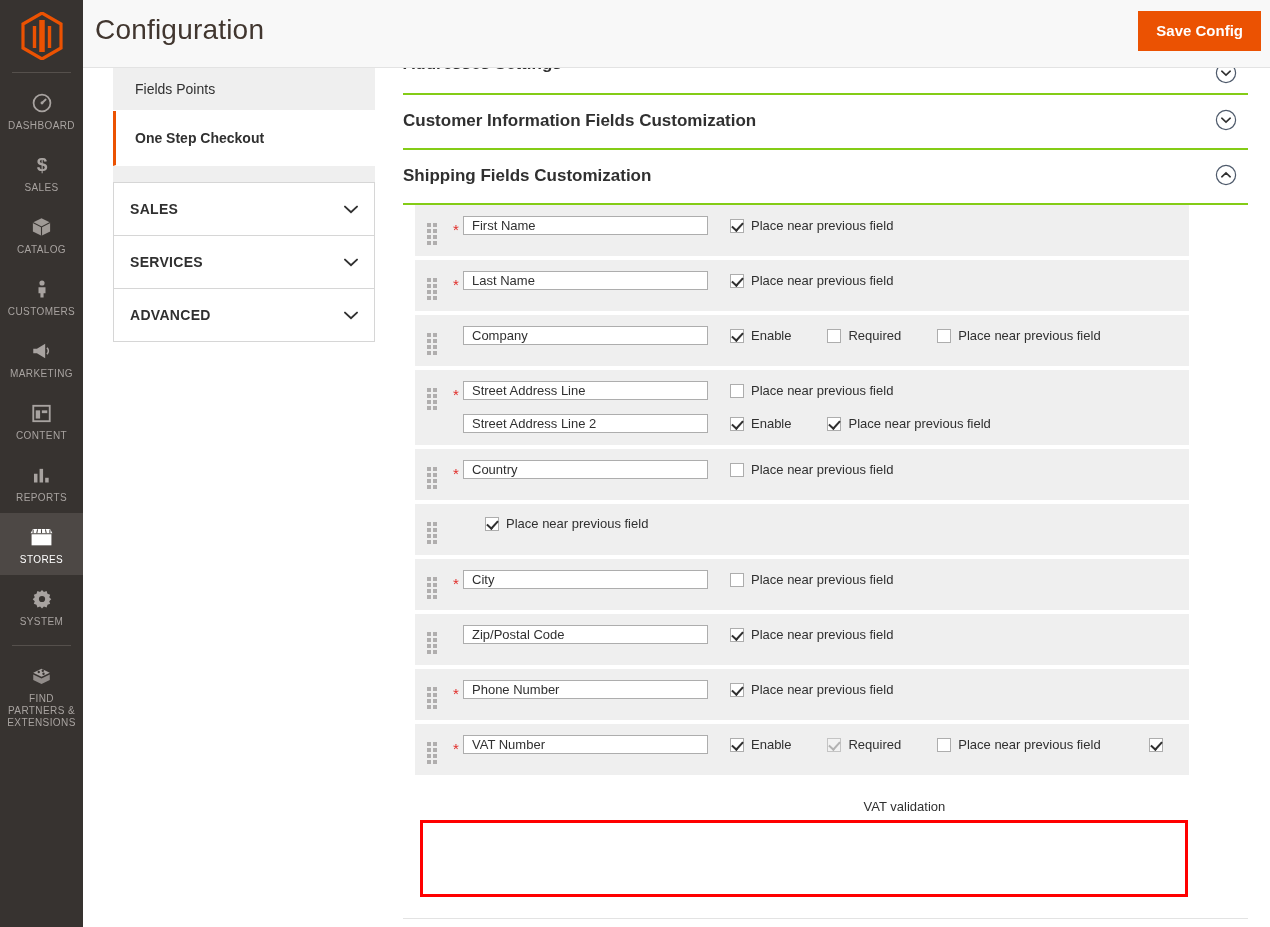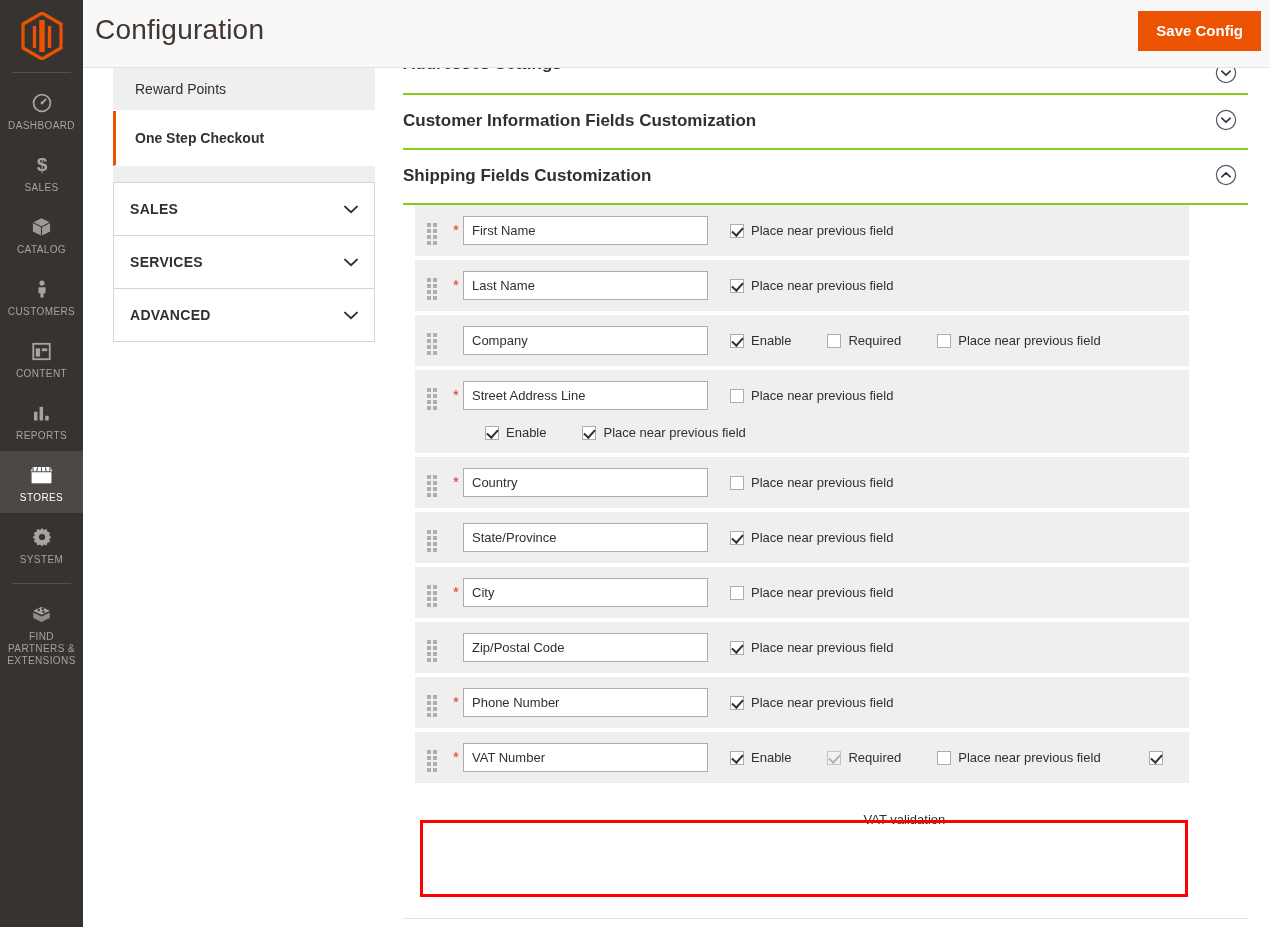--- a/index.html
+++ b/index.html
@@ -153,21 +153,21 @@
     color: #e02b27; font-size: 15px; line-height: 28px;
     text-align: center;
   }
   .req-star.empty { color: transparent; }
 
   .row-stack { flex: 1 1 auto; }
   .row-line { display: flex; align-items: center; }
   .row-line + .row-line { margin-top: 14px; }
 
   .field-input {
-    width: 245px; height: 29px;
+    width: 245px; height: 19px;
     border: 1px solid #adadad;
     background: #ffffff;
     font-family: "Liberation Sans", sans-serif;
     font-size: 13px; color: #303030;
     padding: 0 8px;
     outline: none;
   }
 
   .checks { display: flex; align-items: flex-start; flex-wrap: wrap; padding-left: 22px; }
   .chk-group {
@@ -259,20 +259,29 @@
           <span class="rail-ico" style="color: rgb(168, 163, 160);">
             <svg width="20" height="22" viewBox="0 0 24 24">
               <circle cx="12" cy="4.8" r="3.1" fill="currentColor"></circle>
               <path d="M7.8 9.8 h8.4 v7.2 h-2.3 v5.2 h-3.8 v-5.2 h-2.3 Z" fill="currentColor"></path>
             </svg>
           </span>
           <span class="rail-label">CUSTOMERS</span>
         </div>
         <div class="rail-item">
           <span class="rail-ico" style="color: rgb(168, 163, 160);">
+            <svg width="23" height="22" viewBox="0 0 24 24">
+              <path d="M3 9.5 L3 14.5 L7 14.5 L16 20 L16 4 L7 9.5 Z" fill="currentColor"></path>
+              <path d="M18 8.5 q3 3.5 0 7" fill="none" stroke="currentColor" stroke-width="1.7"></path>
+            </svg>
+          </span>
+          <span class="rail-label">MARKETING</span>
+        </div>
+        <div class="rail-item">
+          <span class="rail-ico" style="color: rgb(168, 163, 160);">
             <svg width="21" height="21" viewBox="0 0 24 24">
               <rect x="2.6" y="3.2" width="18.8" height="17.6" fill="none" stroke="currentColor" stroke-width="2.1"></rect>
               <rect x="5.4" y="8.4" width="5" height="9.4" fill="currentColor"></rect>
               <rect x="12.4" y="8.4" width="6.2" height="3.2" fill="currentColor"></rect>
             </svg>
           </span>
           <span class="rail-label">CONTENT</span>
         </div>
         <div class="rail-item">
           <span class="rail-ico" style="color: rgb(168, 163, 160);">
@@ -319,21 +328,21 @@
       </div>
   </nav>
 
   <header id="page-header">
     <div id="page-title">Configuration</div>
     <button id="save-config-button">Save Config</button>
   </header>
 
   <aside id="config-nav">
     <div id="nav-sub-items">
-        <div class="nav-sub-item">Reward Points</div>
+        <div class="nav-sub-item">Fields Points</div>
         <div class="nav-sub-item current">One Step Checkout</div>
       </div>
     <div class="nav-gap"></div>
     <div id="nav-groups">
         <div class="nav-group">
           <span class="nav-group-label">SALES</span>
           <span><svg width="14" height="9" viewBox="0 0 14 9">
               <path d="M1 1.6 L7 7.2 L13 1.6" fill="none" stroke="#303030" stroke-width="1.9" stroke-linecap="round"></path>
             </svg></span>
         </div>
@@ -472,20 +481,21 @@
                 <div class="row-line">
                   <input type="text" class="field-input" value="Street Address Line" style="">
                   <div class="checks">
                     <label class="chk-group">
                       <span class="chk-box"></span>
                       <span class="chk-label">Place near previous field</span>
                     </label>
                   </div>
                 </div>
                 <div class="row-line">
+                  <input type="text" class="field-input" value="Street Address Line 2" style="">
                   <div class="checks">
                     <label class="chk-group">
                       <span class="chk-box checked"></span>
                       <span class="chk-label">Enable</span>
                     </label>
                     <label class="chk-group">
                       <span class="chk-box checked"></span>
                       <span class="chk-label">Place near previous field</span>
                     </label>
                   </div>
@@ -527,21 +537,20 @@
                   <i></i>
                   <i></i>
                   <i></i>
                   <i></i>
                   <i></i>
                 </span>
               </div>
               <div class="req-star empty">*</div>
               <div class="row-stack">
                 <div class="row-line">
-                  <input type="text" class="field-input" value="State/Province" style="">
                   <div class="checks">
                     <label class="chk-group">
                       <span class="chk-box checked"></span>
                       <span class="chk-label">Place near previous field</span>
                     </label>
                   </div>
                 </div>
               </div>
             </div>
             <div class="field-row">

